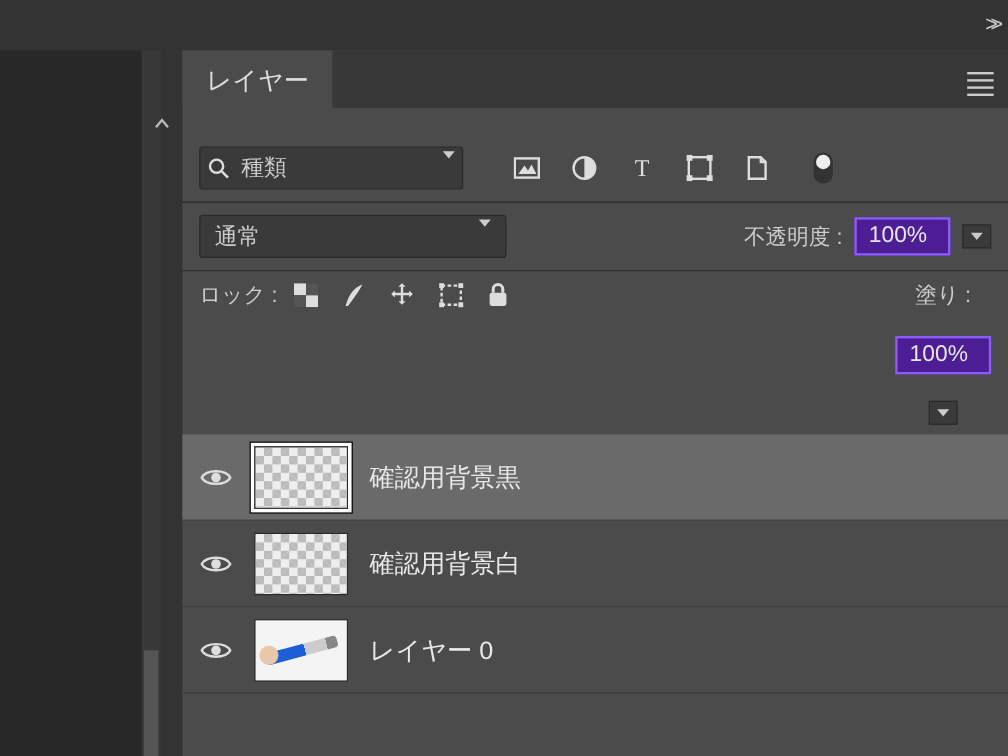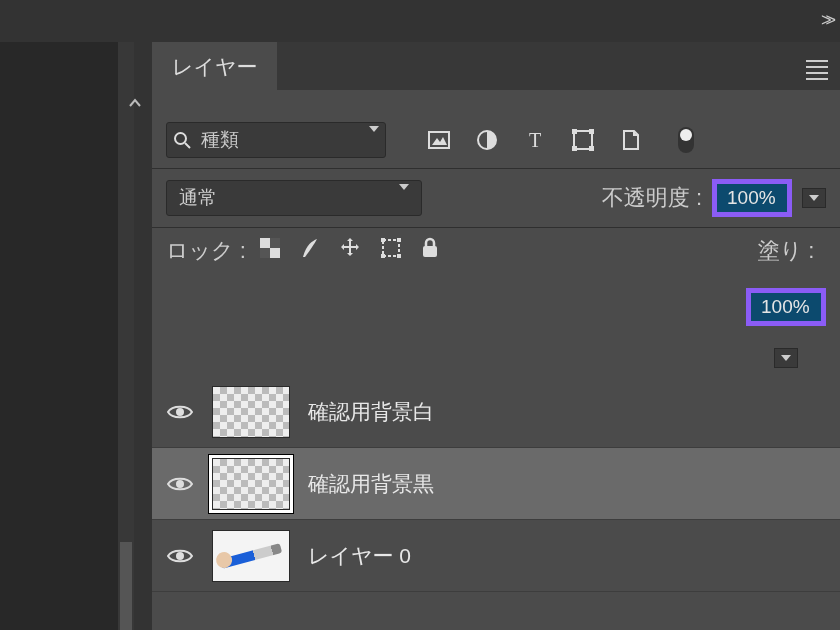--- a/index.html
+++ b/index.html
@@ -135,24 +135,24 @@
       border-radius: 3px;
       padding: 4px 12px;
       width: 256px;
       cursor: pointer;
     }
     .blend-select .chev {
       margin-left: auto;
       font-size: 15px;
       color: #bbb;
     }
-    .label-text { color: #ccc; font-size: 22px; }
+    .label-text { color: #ccc; font-size: 18px; }
     .value-box {
-      background: #0c4a6e;
-      border: 5px solid #8b5cf6;
+      background: #4c1d95;
+      border: 2px solid #8b5cf6;
       padding: 3px 10px;
       font-size: 19px;
       color: #e5e5e5;
       width: 80px;
       text-align: left;
       cursor: text;
     }
     .value-dropdown {
       background: #3a3a3a;
       border: 1px solid #2a2a2a;
@@ -380,44 +380,44 @@
       <span class="label-text">塗り :</span>
       <div class="value-box">100%</div>
       <div class="value-dropdown">
           <span class="chev-down"></span>
         </div>
     </div>
   </div>
 
   <div class="layers-list">
 
+    <div class="layer-row selected">
+      <div class="vis-toggle">
+        <svg width="26" height="18" viewBox="0 0 26 18">
+            <path d="M1 9 C5 2 21 2 25 9 C21 16 5 16 1 9 Z" stroke="#ddd" stroke-width="2" fill="none"></path>
+            <circle cx="13" cy="9" r="4" fill="#ddd"></circle>
+          </svg>
+      </div>
+      <div class="thumb selected-border">
+        <div class="checker"></div>
+      </div>
+      <span class="layer-name">確認用背景黒</span>
+    </div>
+
     <div class="layer-row">
       <div class="vis-toggle">
         <svg width="26" height="18" viewBox="0 0 26 18">
             <path d="M1 9 C5 2 21 2 25 9 C21 16 5 16 1 9 Z" stroke="#ddd" stroke-width="2" fill="none"></path>
             <circle cx="13" cy="9" r="4" fill="#ddd"></circle>
           </svg>
       </div>
       <div class="thumb">
         <div class="checker"></div>
       </div>
       <span class="layer-name">確認用背景白</span>
-    </div>
-
-    <div class="layer-row selected">
-      <div class="vis-toggle">
-        <svg width="26" height="18" viewBox="0 0 26 18">
-            <path d="M1 9 C5 2 21 2 25 9 C21 16 5 16 1 9 Z" stroke="#ddd" stroke-width="2" fill="none"></path>
-            <circle cx="13" cy="9" r="4" fill="#ddd"></circle>
-          </svg>
-      </div>
-      <div class="thumb selected-border">
-        <div class="checker"></div>
-      </div>
-      <span class="layer-name">確認用背景黒</span>
     </div>
 
     <div class="layer-row">
       <div class="vis-toggle">
         <svg width="26" height="18" viewBox="0 0 26 18">
             <path d="M1 9 C5 2 21 2 25 9 C21 16 5 16 1 9 Z" stroke="#ddd" stroke-width="2" fill="none"></path>
             <circle cx="13" cy="9" r="4" fill="#ddd"></circle>
           </svg>
       </div>
       <div class="thumb">

